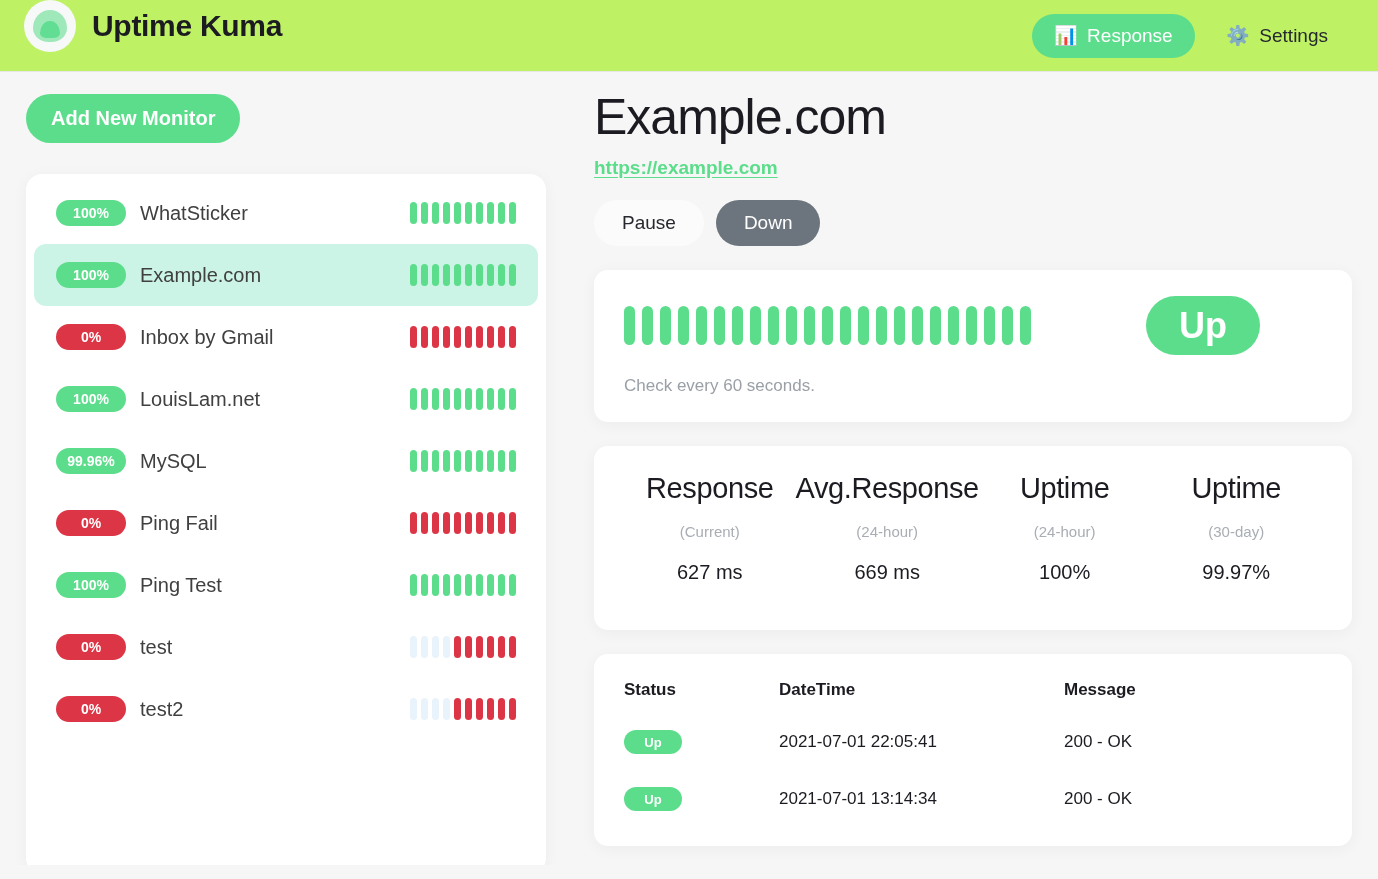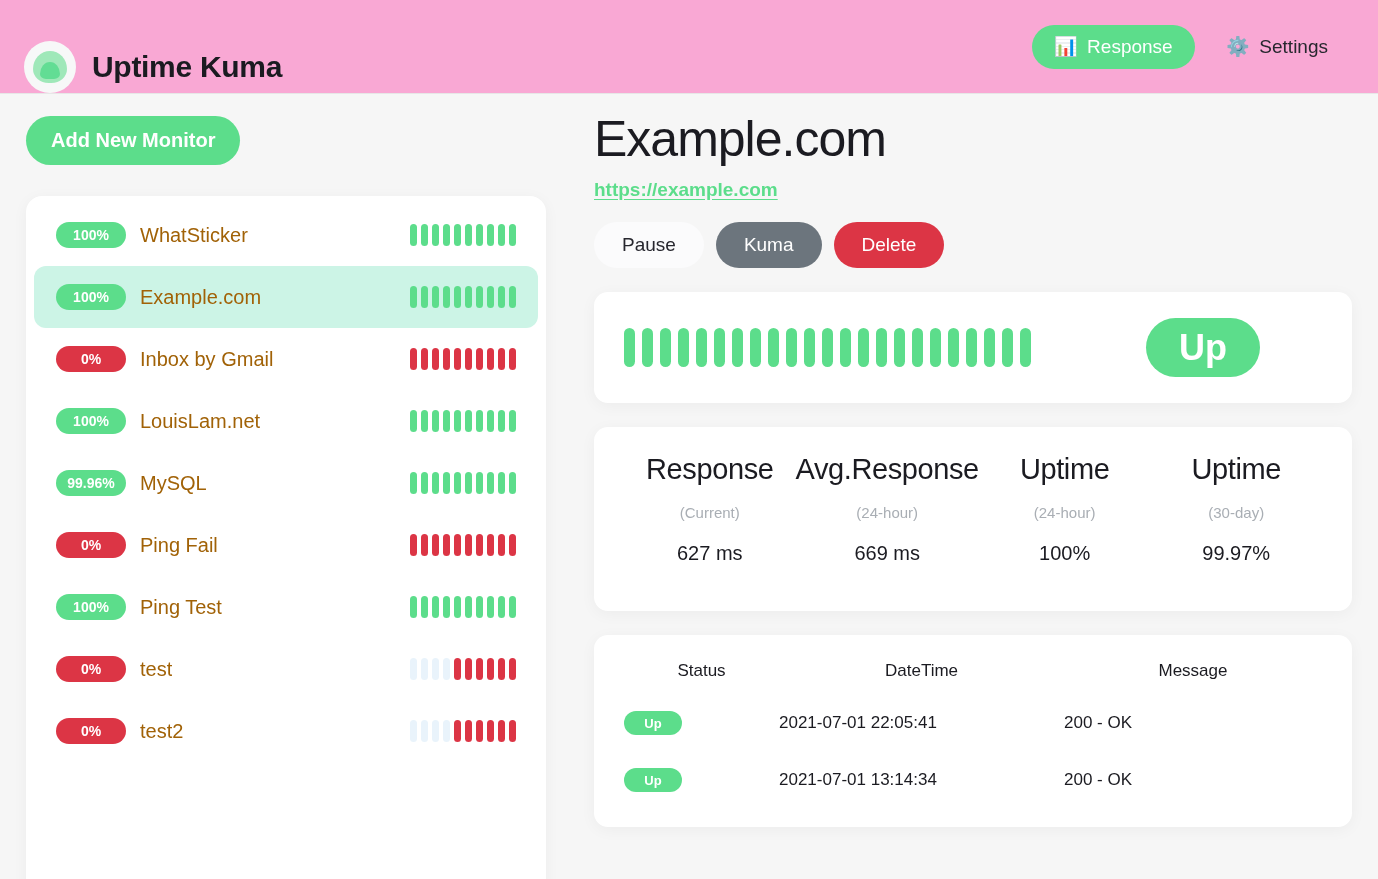--- a/index.html
+++ b/index.html
@@ -12,25 +12,25 @@
 
   body {
     font-family: "Liberation Sans", sans-serif;
     background: #f6f6f6;
     color: #212529;
     -webkit-font-smoothing: antialiased;
   }
 
   
   #header {
-    height: 94px;
-    background: #f9a8d4;
+    height: 72px;
+    background: #bef264;
     border-bottom: 1px solid #e7e7e7;
     display: flex;
-    align-items: flex-end;
+    align-items: flex-start;
     padding: 0 24px;
     position: relative;
   }
 
   #brand {
     display: flex;
     align-items: center;
     gap: 16px;
   }
 
@@ -160,21 +160,21 @@
     font-weight: bold;
     color: #ffffff;
     flex: 0 0 auto;
   }
   .pill.up { background: #5cdd8b; }
   .pill.down { background: #dc3545; }
 
   .monitor-name {
     margin-left: 14px;
     font-size: 20px;
-    color: #a16207;
+    color: #404040;
     white-space: nowrap;
     overflow: hidden;
   }
 
   .hb-bars {
     margin-left: auto;
     display: flex;
     gap: 4px;
     align-items: center;
   }
@@ -299,23 +299,23 @@
   }
 
   
   #events-card { padding: 26px 30px 10px 30px; }
   table#events-table {
     width: 100%;
     border-collapse: collapse;
     table-layout: fixed;
   }
   #events-table th {
-    text-align: center;
+    text-align: left;
     font-size: 17px;
-    font-weight: normal;
+    font-weight: bold;
     color: #1b1b21;
     padding-bottom: 22px;
   }
   #events-table th.col-status { width: 155px; }
   #events-table th.col-datetime { width: 285px; margin-left: 8px; }
   #events-table td {
     font-size: 17px;
     color: #1b1b21;
     padding: 8px 0 25px 0;
     vertical-align: middle;
@@ -510,22 +510,21 @@
         </div>
       </div>
   </div>
 
   <div id="main">
     <div id="monitor-title">Example.com</div>
     <a id="monitor-url" href="#">https://example.com</a>
 
     <div id="action-buttons">
         <button class="act-btn pause">Pause</button>
-        <button class="act-btn edit">Kuma</button>
-        <button class="act-btn delete">Delete</button>
+        <button class="act-btn edit">Down</button>
       </div>
 
     <div class="card" id="heartbeat-card">
       <div id="hb-row">
         <div id="hb-big">
             <span class="bar up" style="background: rgb(92, 221, 139);"></span>
             <span class="bar up" style="background: rgb(92, 221, 139);"></span>
             <span class="bar up" style="background: rgb(92, 221, 139);"></span>
             <span class="bar up" style="background: rgb(92, 221, 139);"></span>
             <span class="bar up" style="background: rgb(92, 221, 139);"></span>
@@ -543,20 +542,21 @@
             <span class="bar up" style="background: rgb(92, 221, 139);"></span>
             <span class="bar up" style="background: rgb(92, 221, 139);"></span>
             <span class="bar up" style="background: rgb(92, 221, 139);"></span>
             <span class="bar up" style="background: rgb(92, 221, 139);"></span>
             <span class="bar up" style="background: rgb(92, 221, 139);"></span>
             <span class="bar up" style="background: rgb(92, 221, 139);"></span>
             <span class="bar up" style="background: rgb(92, 221, 139);"></span>
           </div>
         <div id="status-badge">Up</div>
       </div>
+      <div id="check-interval">Check every 60 seconds.</div>
     </div>
 
     <div class="card" id="stats-card">
       <div id="stats-row">
           <div class="stat">
             <div class="stat-title">Response</div>
             <div class="stat-sub">(Current)</div>
             <div class="stat-value">627 ms</div>
           </div>
           <div class="stat">

